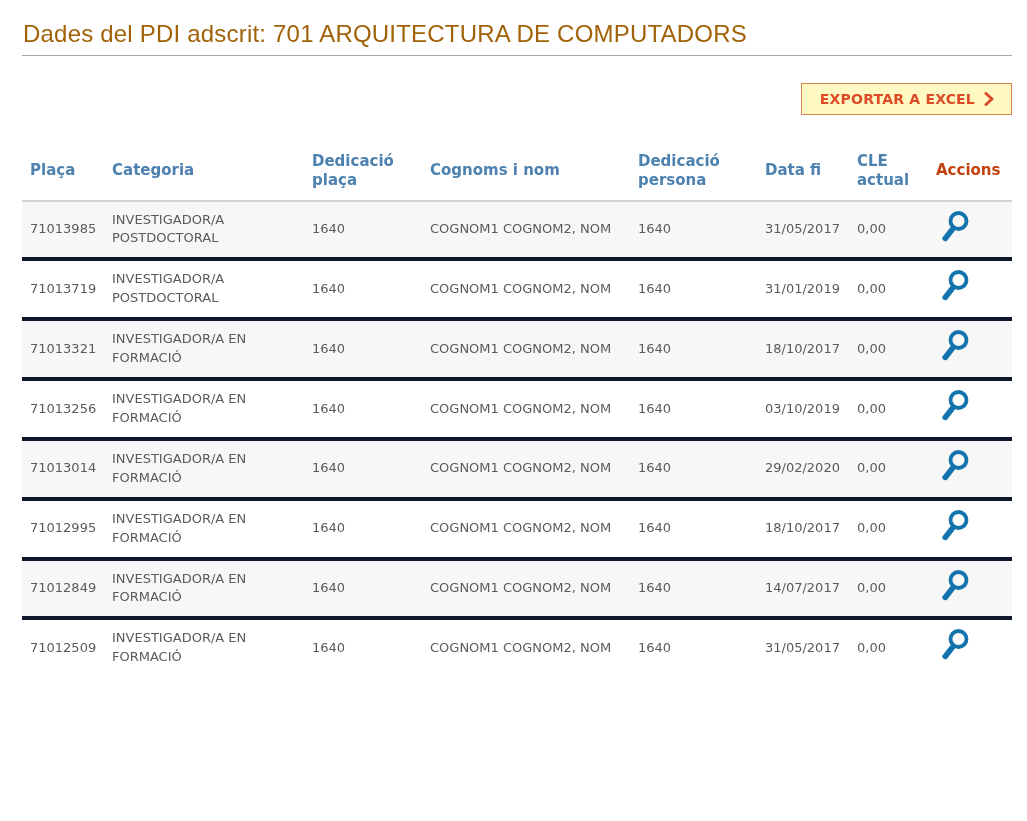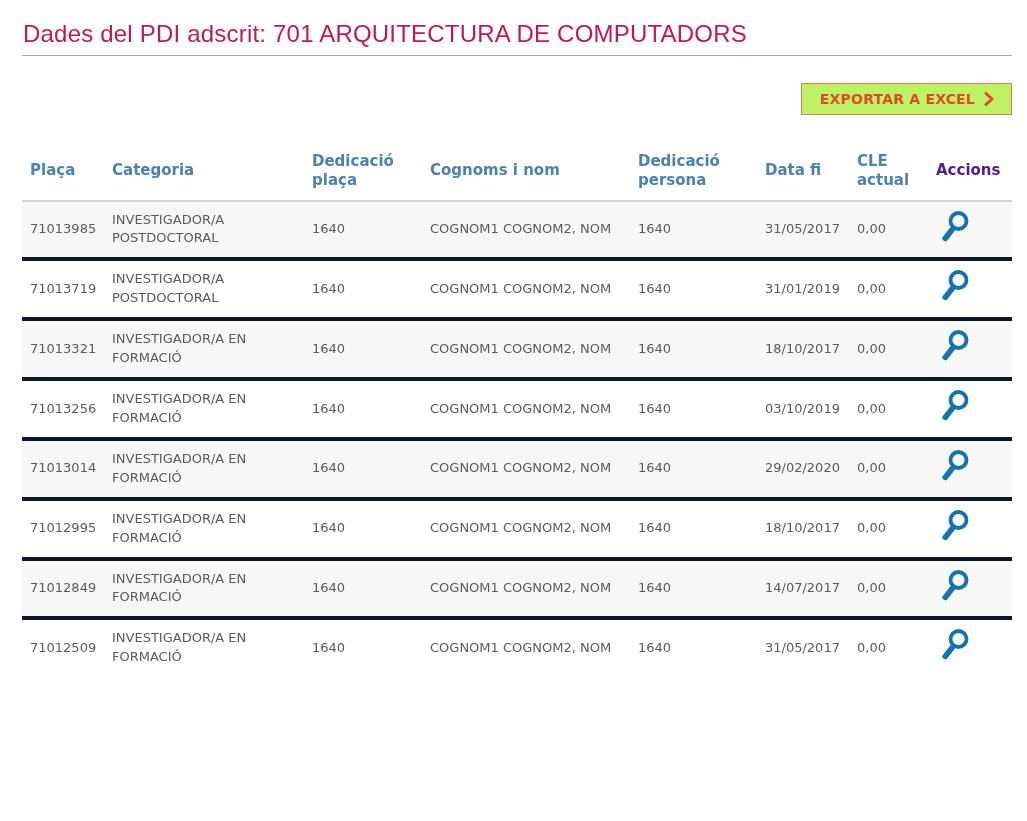--- a/index.html
+++ b/index.html
@@ -13,30 +13,30 @@
   .page { padding:0 15px 0 22px; }
 
   
   .title-block {
     padding:20px 0 7px 1px;
     border-bottom:1px solid #a9a9a9;
   }
   .page-title {
     font-family:"Liberation Sans", sans-serif;
     font-size:24px; font-weight:400;
-    color:#be185d;
+    color:#a16207;
     letter-spacing:0.2px;
     white-space:nowrap;
   }
 
   
   .toolbar { margin-top:27px; text-align:right; }
   .export-btn {
     display:inline-flex; align-items:center; gap:9px;
-    border:1px solid #d8824e; background:#bef264;
+    border:1px solid #d8824e; background:#fef9c3;
     padding:7px 17px 7px 18px;
     font-size:14px; font-weight:bold; color:#dd4b26;
     letter-spacing:0.2px; text-decoration:none; cursor:pointer;
   }
   .export-btn svg { display:block; }
 
   
   table.pdi-table {
     margin-top:31px;
     width:990px;
@@ -45,21 +45,21 @@
   }
   thead th {
     font-size:15px; font-weight:bold;
     color:#4d81af;
     text-align:left; vertical-align:middle;
     padding:6px 8px 10px 8px;
     height:52px; line-height:1.25;
     border-bottom:2px solid #d2d2d2;
   }
   thead th.sortable { cursor:pointer; }
-  thead th.plain { color:#4c1d95; cursor:default; }
+  thead th.plain { color:#c2410c; cursor:default; }
   tbody tr { border-top:4px solid #0f172a; }
   tbody tr:first-child { border-top:none; }
   tbody tr:nth-child(odd) { background:#f7f7f7; }
   tbody td {
     font-size:13px; color:#5a5a5a;
     padding:8px 10px 8px 8px;
     height:51px; vertical-align:middle; line-height:1.45;
   }
   td.cell-accions { padding-left:12px; }
   .lupa { display:inline-block; cursor:pointer; line-height:0; }

